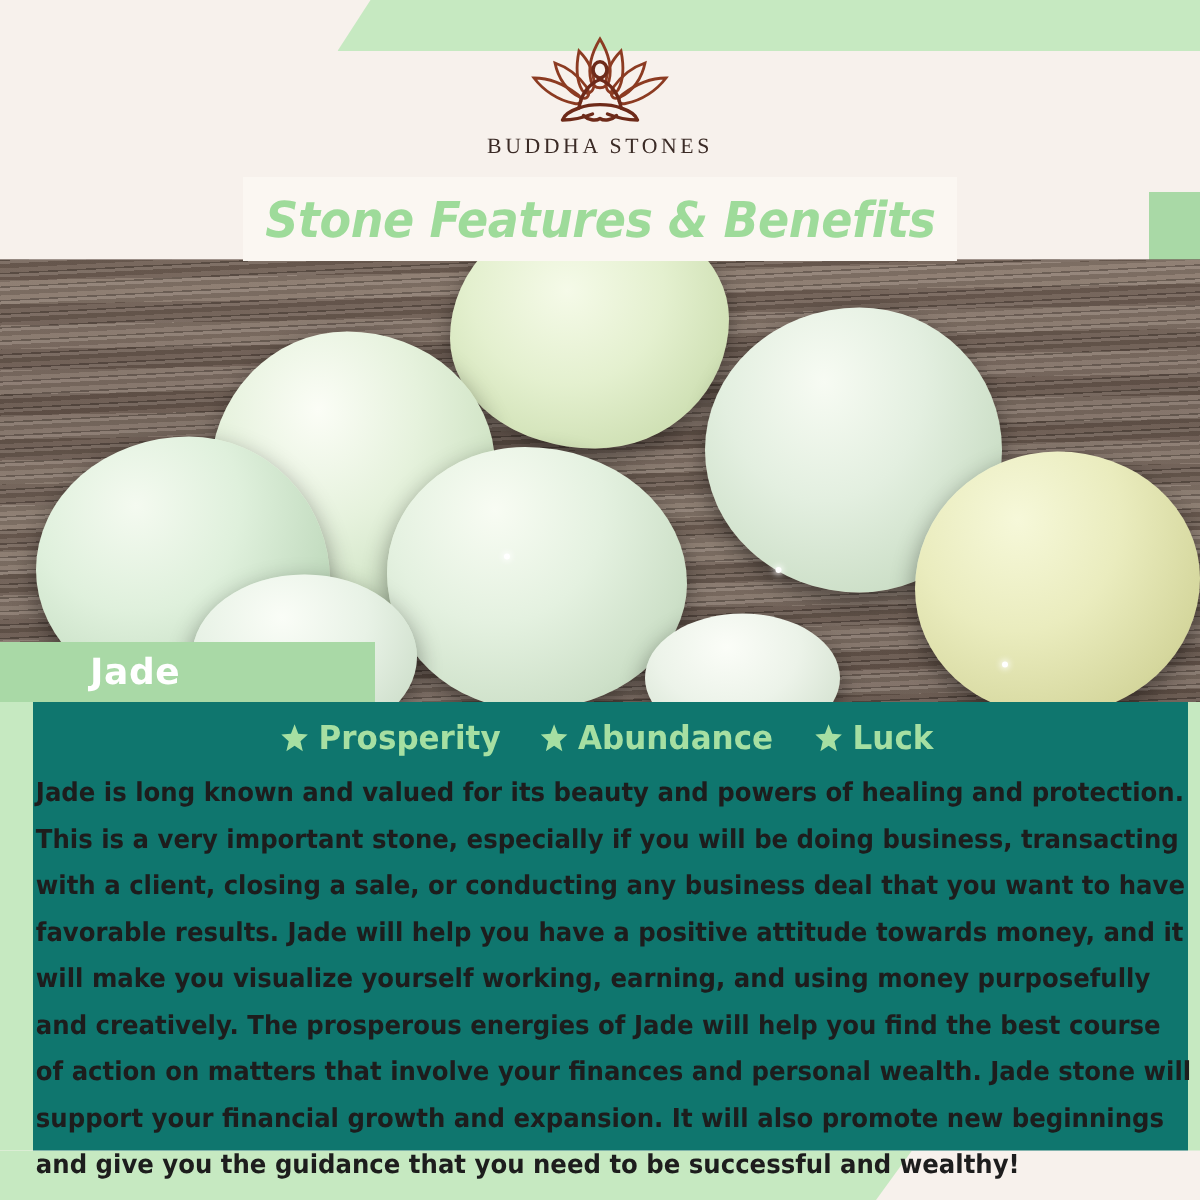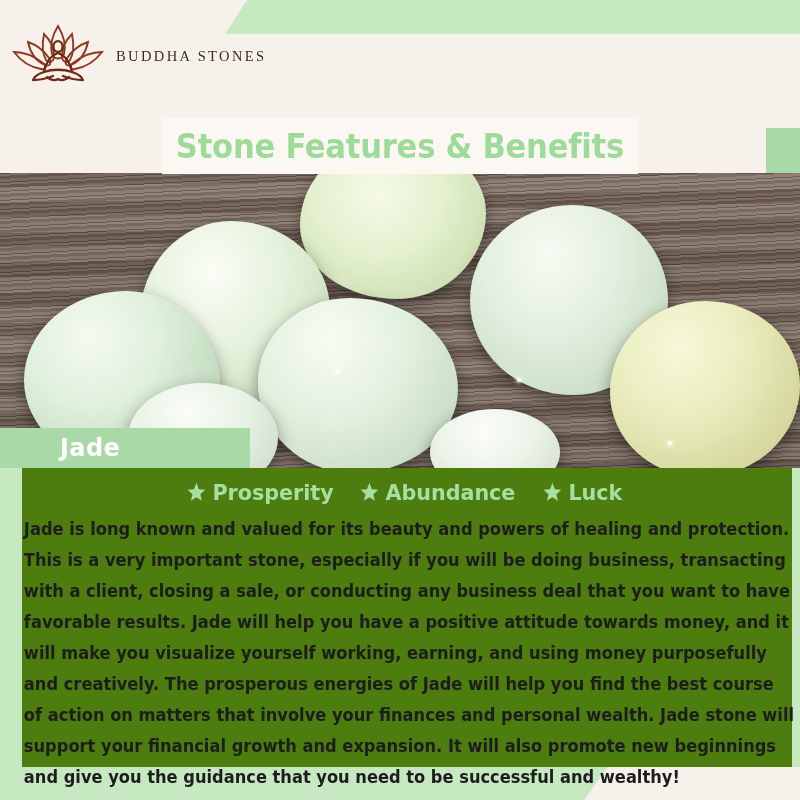--- a/index.html
+++ b/index.html
@@ -48,40 +48,40 @@
   .deco-right-bar-lower{
     position:absolute;
     right:0; top:468px; width:8px; height:299px;
     background:#c6e9c1;
   }
 
   
   .logo-wrap{
     position:absolute;
     top:22px; left:0; right:0;
-    display:flex; flex-direction:row; align-items:center;
+    display:flex; flex-direction:column; align-items:center;
     z-index:6;
   }
   .logo-mark{ width:116px; height:64px; display:block; }
   .logo-text{
     margin-top:4px;
     font-family:"Liberation Serif", serif;
     font-size:14.5px;
     letter-spacing:2.4px;
     color:#3b2b26;
     font-weight:400;
   }
 
   
   .title-band{
     position:absolute;
     top:118px; left:162px; width:476px; height:56px;
     background:#fbf7f2;
     z-index:5;
-    display:flex; align-items:center; justify-content:center;
+    display:flex; align-items:center; justify-content:center;font-style:italic;
   }
   .title-text{
     font-family:"DejaVu Sans", sans-serif;
     font-weight:bold;
     font-size:33px;
     color:#9edb9a;
     letter-spacing:-0.3px;
     transform:scaleX(0.93);
     transform-origin:center;
     white-space:nowrap;
@@ -154,21 +154,21 @@
     font-weight:bold;
     font-size:24px;
     color:#ffffff;
     letter-spacing:0.4px;
   }
 
   
   .content{
     position:absolute;
     top:468px; left:22px; right:8px; bottom:33px;
-    background:#4d7c0f;
+    background:#0f766e;
     z-index:3;
   }
   .keywords{
     display:flex; align-items:center; justify-content:center;
     gap:17px;
     padding-top:9px;
     height:30px;
   }
   .kw{
     display:flex; align-items:center; gap:7px;

